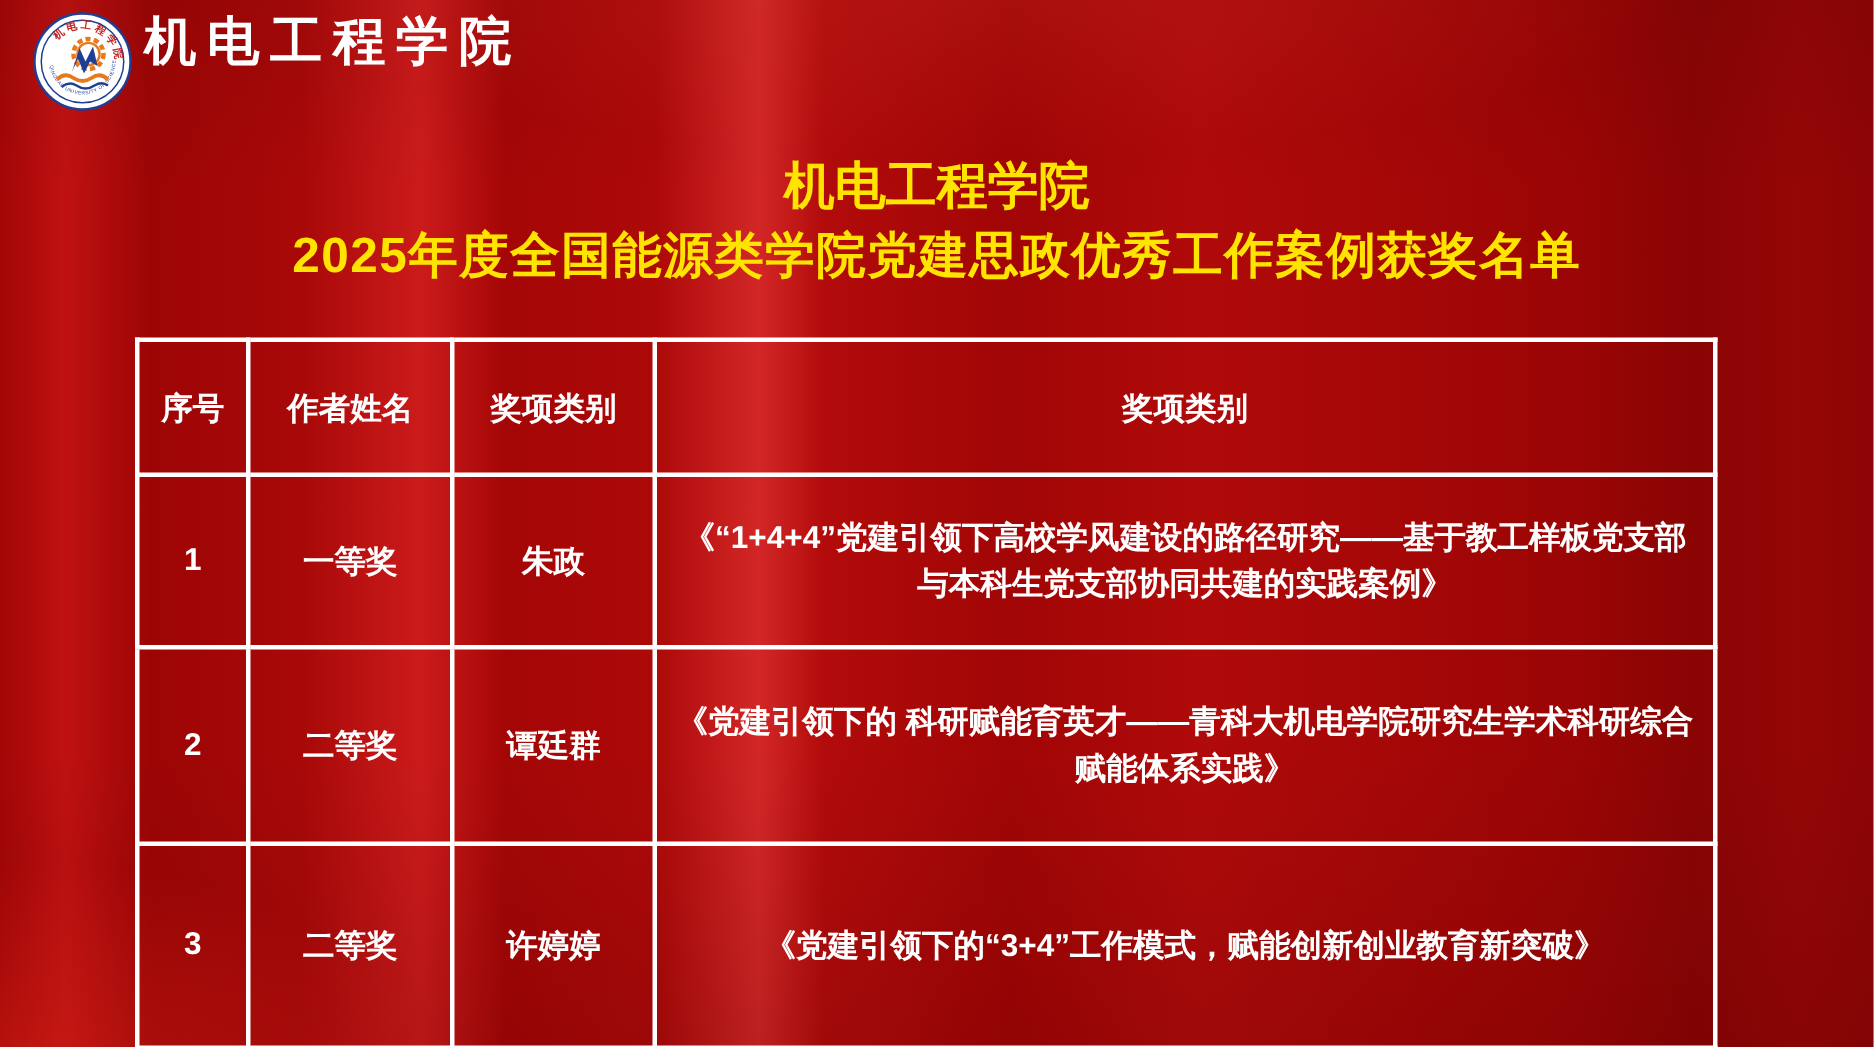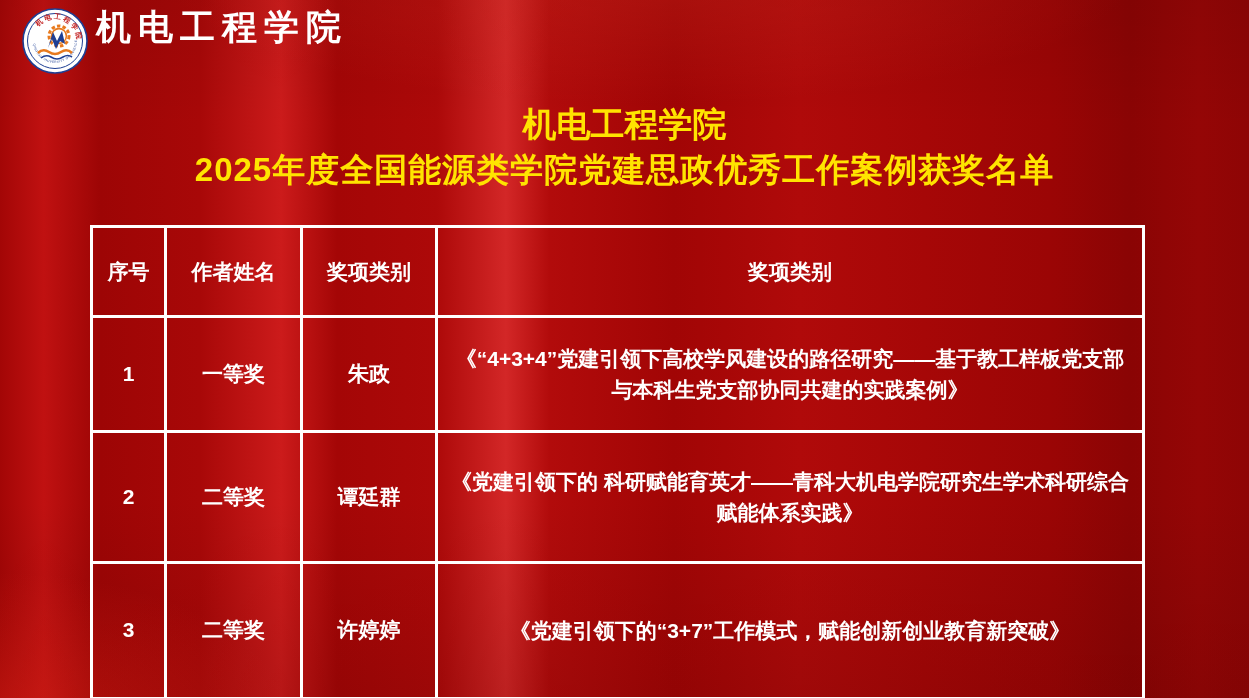--- a/index.html
+++ b/index.html
@@ -105,28 +105,28 @@
       <th>作者姓名</th>
       <th>奖项类别</th>
       <th>奖项类别</th>
     </tr>
   </thead>
   <tbody>
     <tr class="r1">
       <td>1</td>
       <td>一等奖</td>
       <td>朱政</td>
-      <td class="project">《“4+3+4”党建引领下高校学风建设的路径研究——基于教工样板党支部与本科生党支部协同共建的实践案例》</td>
+      <td class="project">《“1+4+4”党建引领下高校学风建设的路径研究——基于教工样板党支部与本科生党支部协同共建的实践案例》</td>
     </tr>
     <tr class="r2">
       <td>2</td>
       <td>二等奖</td>
       <td>谭廷群</td>
       <td class="project">《党建引领下的 科研赋能育英才——青科大机电学院研究生学术科研综合赋能体系实践》</td>
     </tr>
     <tr class="r3">
       <td>3</td>
       <td>二等奖</td>
       <td>许婷婷</td>
-      <td class="project">《党建引领下的“3+7”工作模式，赋能创新创业教育新突破》</td>
+      <td class="project">《党建引领下的“3+4”工作模式，赋能创新创业教育新突破》</td>
     </tr>
   </tbody>
 </table>
 
 </body></html>

